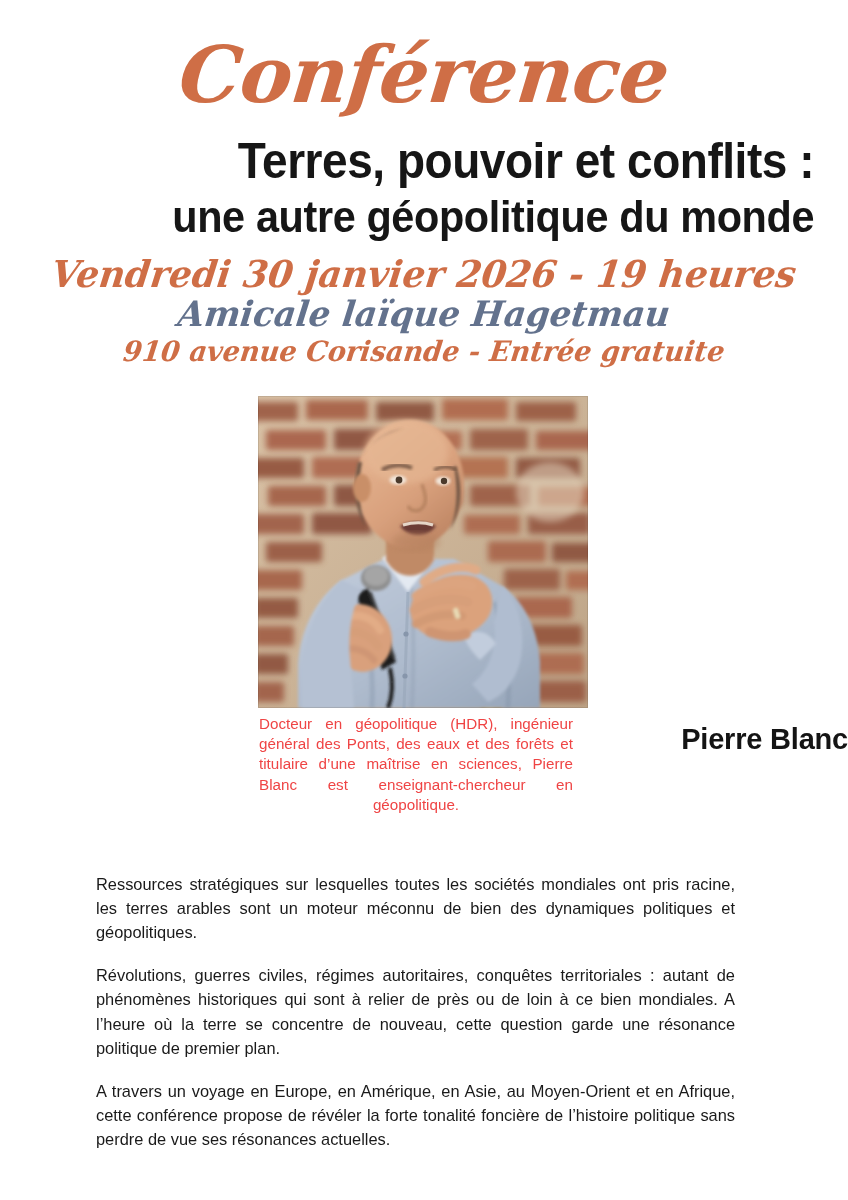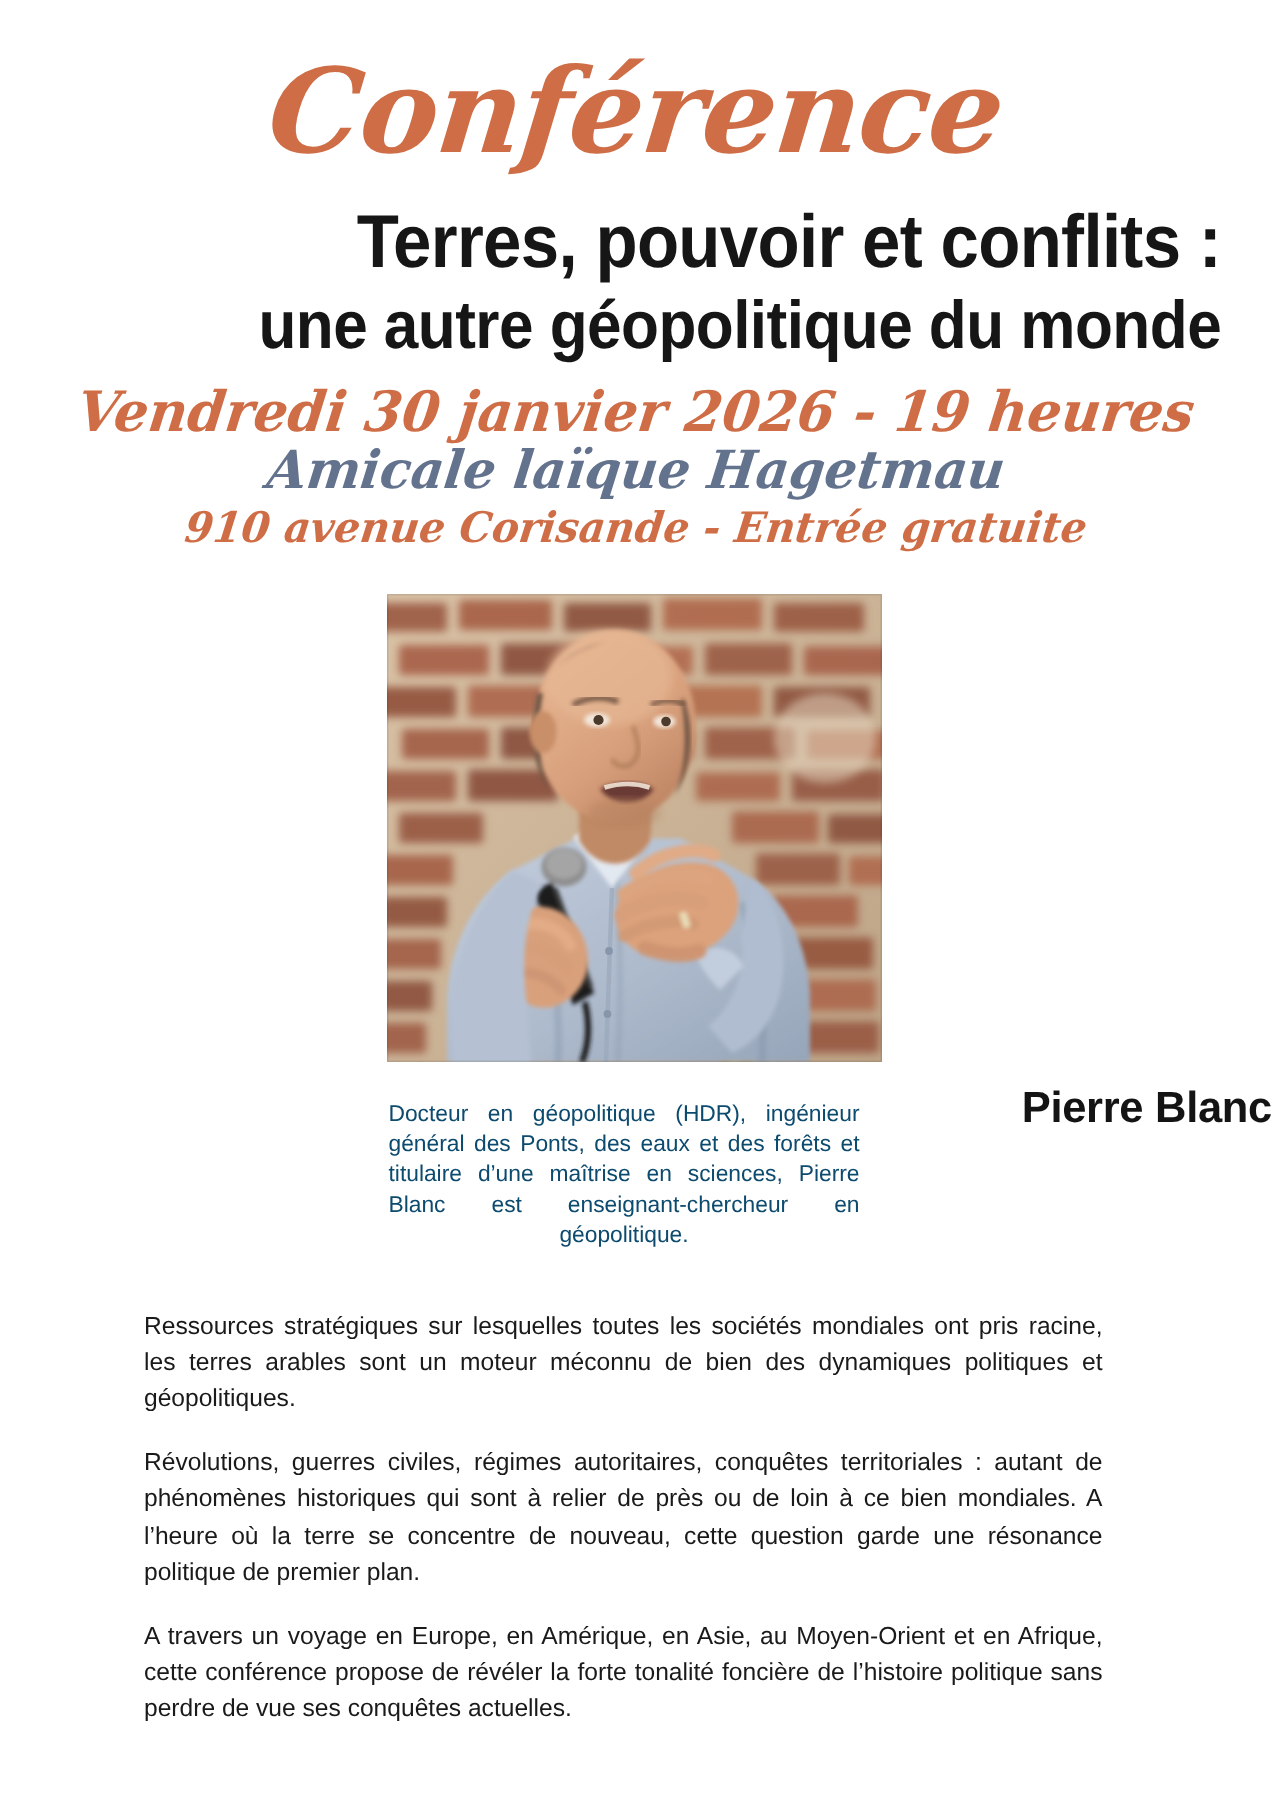--- a/index.html
+++ b/index.html
@@ -121,29 +121,29 @@
     right: 0;
     text-align: right;
     font-family: "Liberation Sans", sans-serif;
     font-weight: bold;
     font-size: 29px;
     color: #141414;
     letter-spacing: -0.2px;
   }
   .speaker-bio {
     position: absolute;
-    top: 733px;
+    top: 714px;
     left: 259px;
     width: 314px;
     text-align: justify;
     text-align-last: center;
     font-family: "Liberation Sans", sans-serif;
     font-size: 15.2px;
     line-height: 1.33;
-    color: #0c4a6e;
+    color: #ef4444;
   }
 
   
   .body-copy {
     position: absolute;
     left: 96px;
     top: 872px;
     width: 655px;
     font-family: "Liberation Sans", sans-serif;
     font-size: 16.4px;
@@ -355,16 +355,16 @@
     </svg>
   </div>
 
   <div class="speaker-name">Pierre Blanc</div>
 
   <div class="speaker-bio">Docteur en géopolitique (HDR), ingénieur général des Ponts, des eaux et des forêts et titulaire d’une maîtrise en sciences, Pierre Blanc est enseignant-chercheur en géopolitique.</div>
 
   <div class="body-copy">
     <p>Ressources stratégiques sur lesquelles toutes les sociétés mondiales ont pris racine, les terres arables sont un moteur méconnu de bien des dynamiques politiques et géopolitiques.</p>
     <p>Révolutions, guerres civiles, régimes autoritaires, conquêtes territoriales : autant de phénomènes historiques qui sont à relier de près ou de loin à ce bien mondiales. A l’heure où la terre se concentre de nouveau, cette question garde une résonance politique de premier plan.</p>
-    <p>A travers un voyage en Europe, en Amérique, en Asie, au Moyen-Orient et en Afrique, cette conférence propose de révéler la forte tonalité foncière de l’histoire politique sans perdre de vue ses conquêtes actuelles.</p>
+    <p>A travers un voyage en Europe, en Amérique, en Asie, au Moyen-Orient et en Afrique, cette conférence propose de révéler la forte tonalité foncière de l’histoire politique sans perdre de vue ses résonances actuelles.</p>
   </div>
 
 </div>
 
 </body></html>

